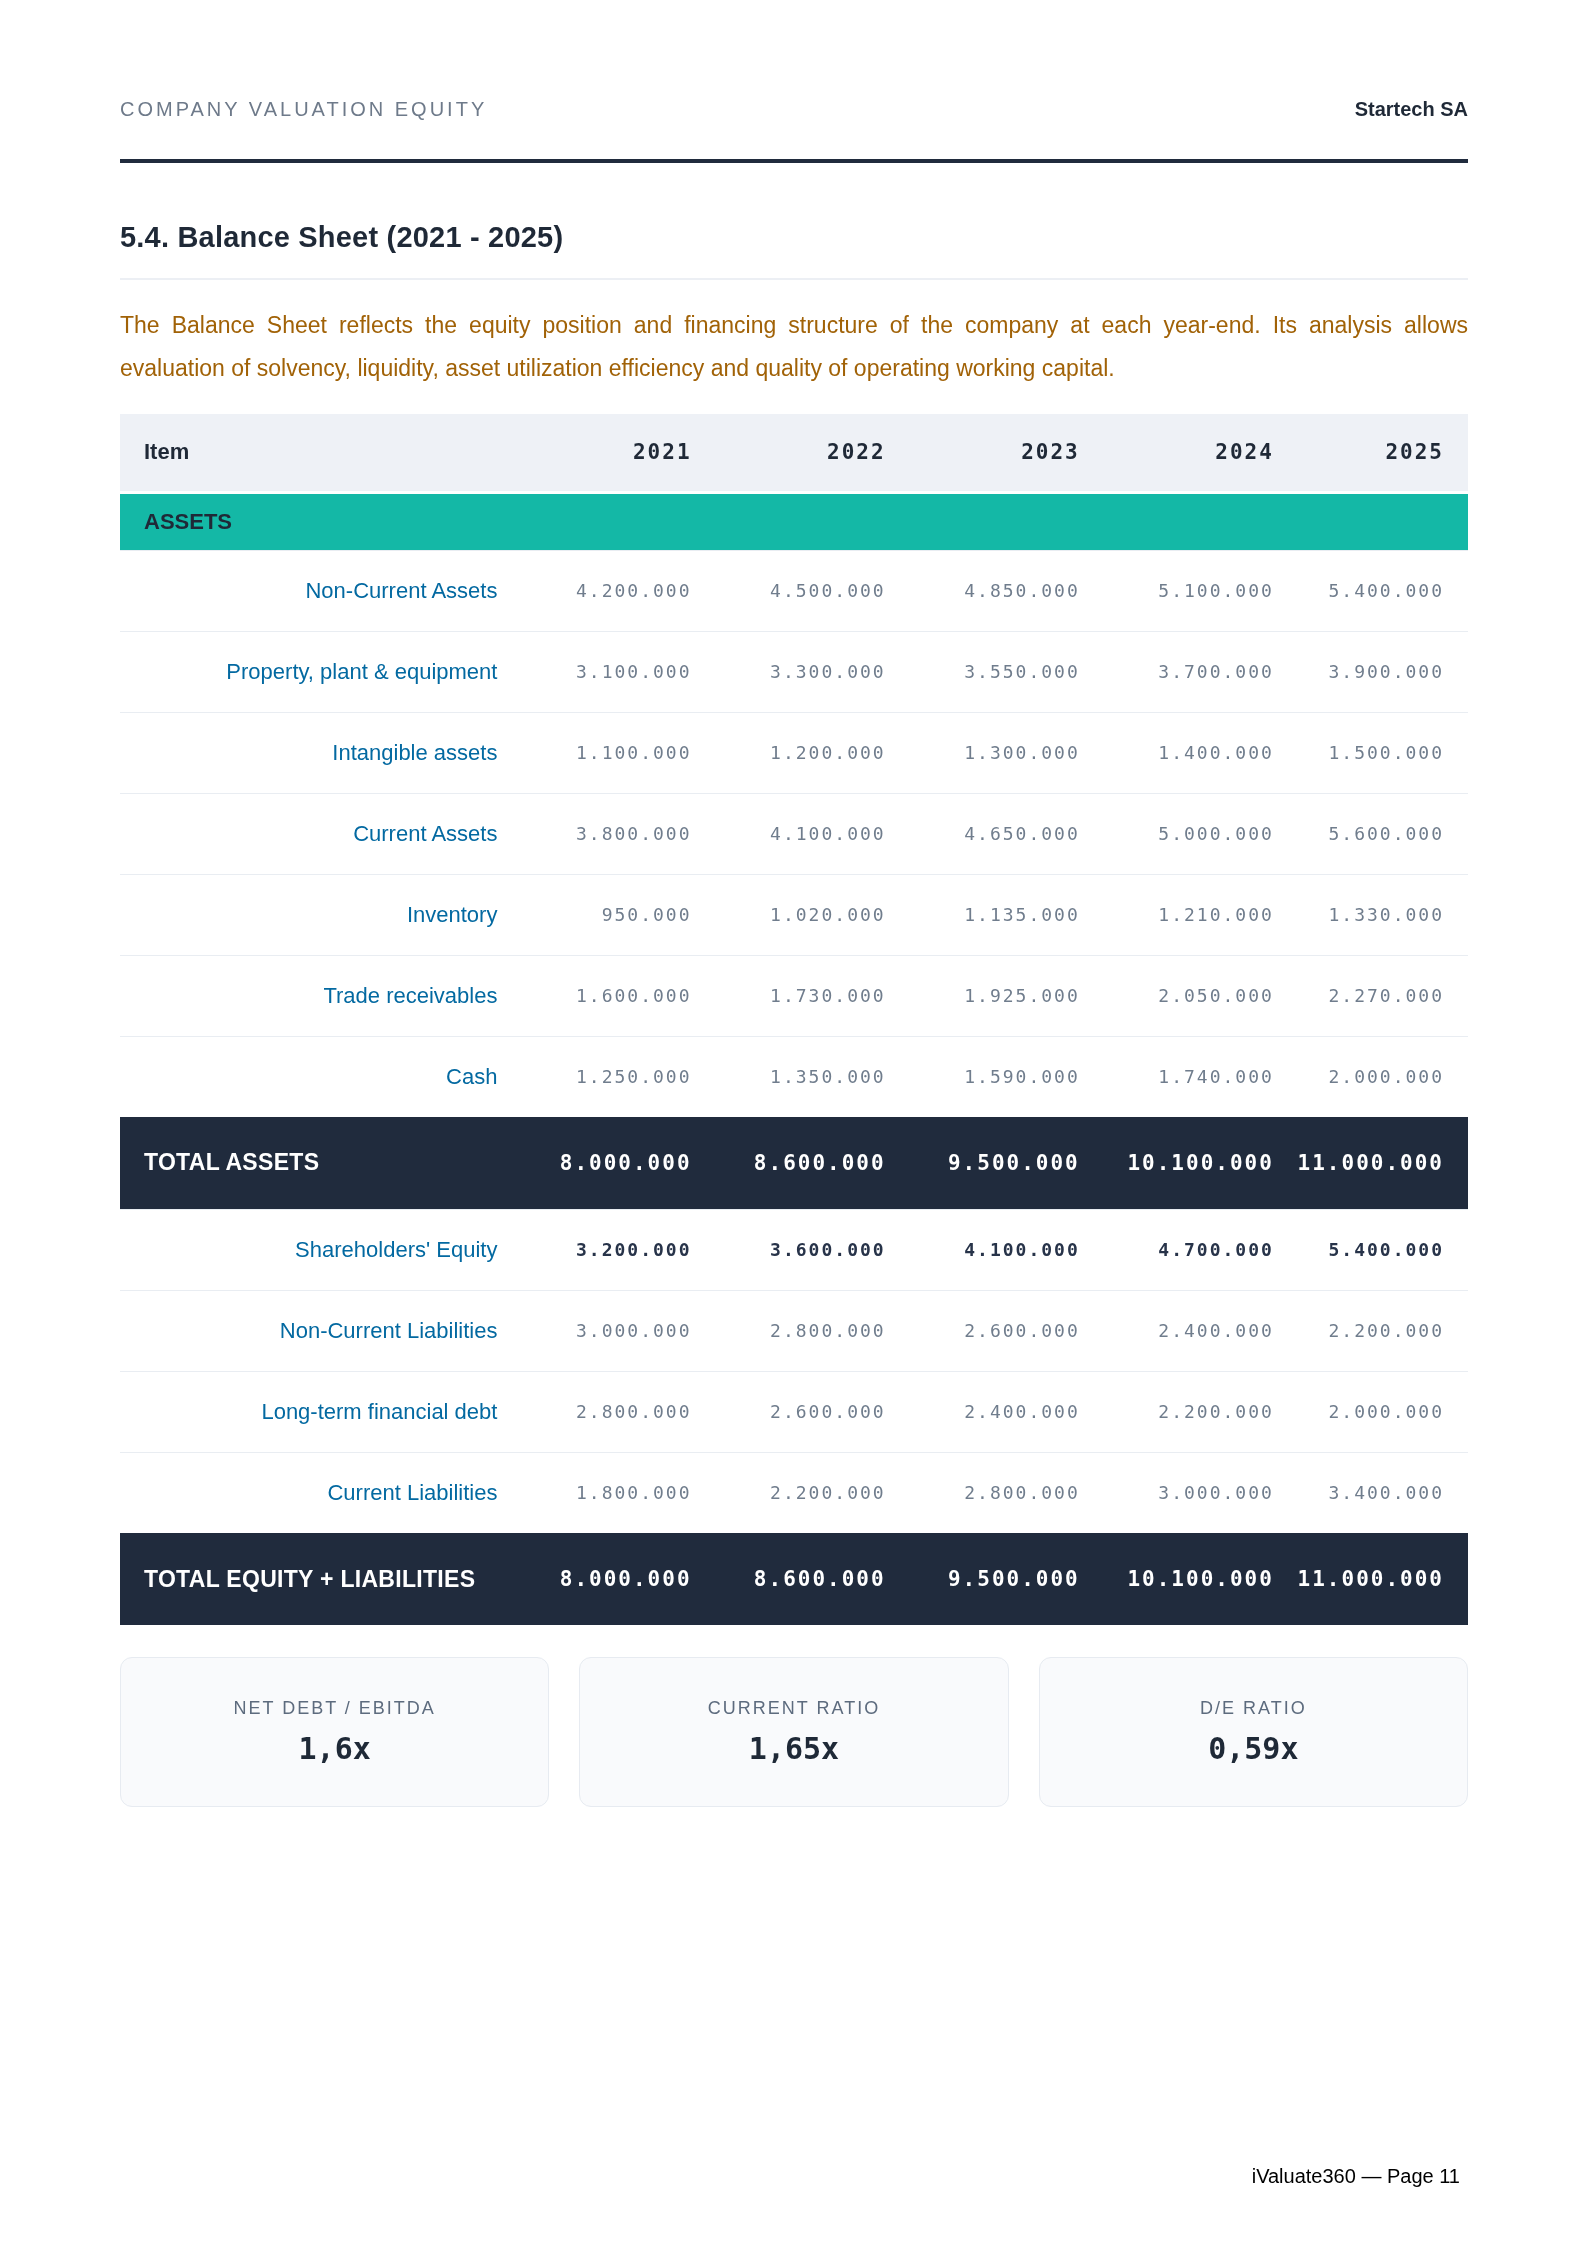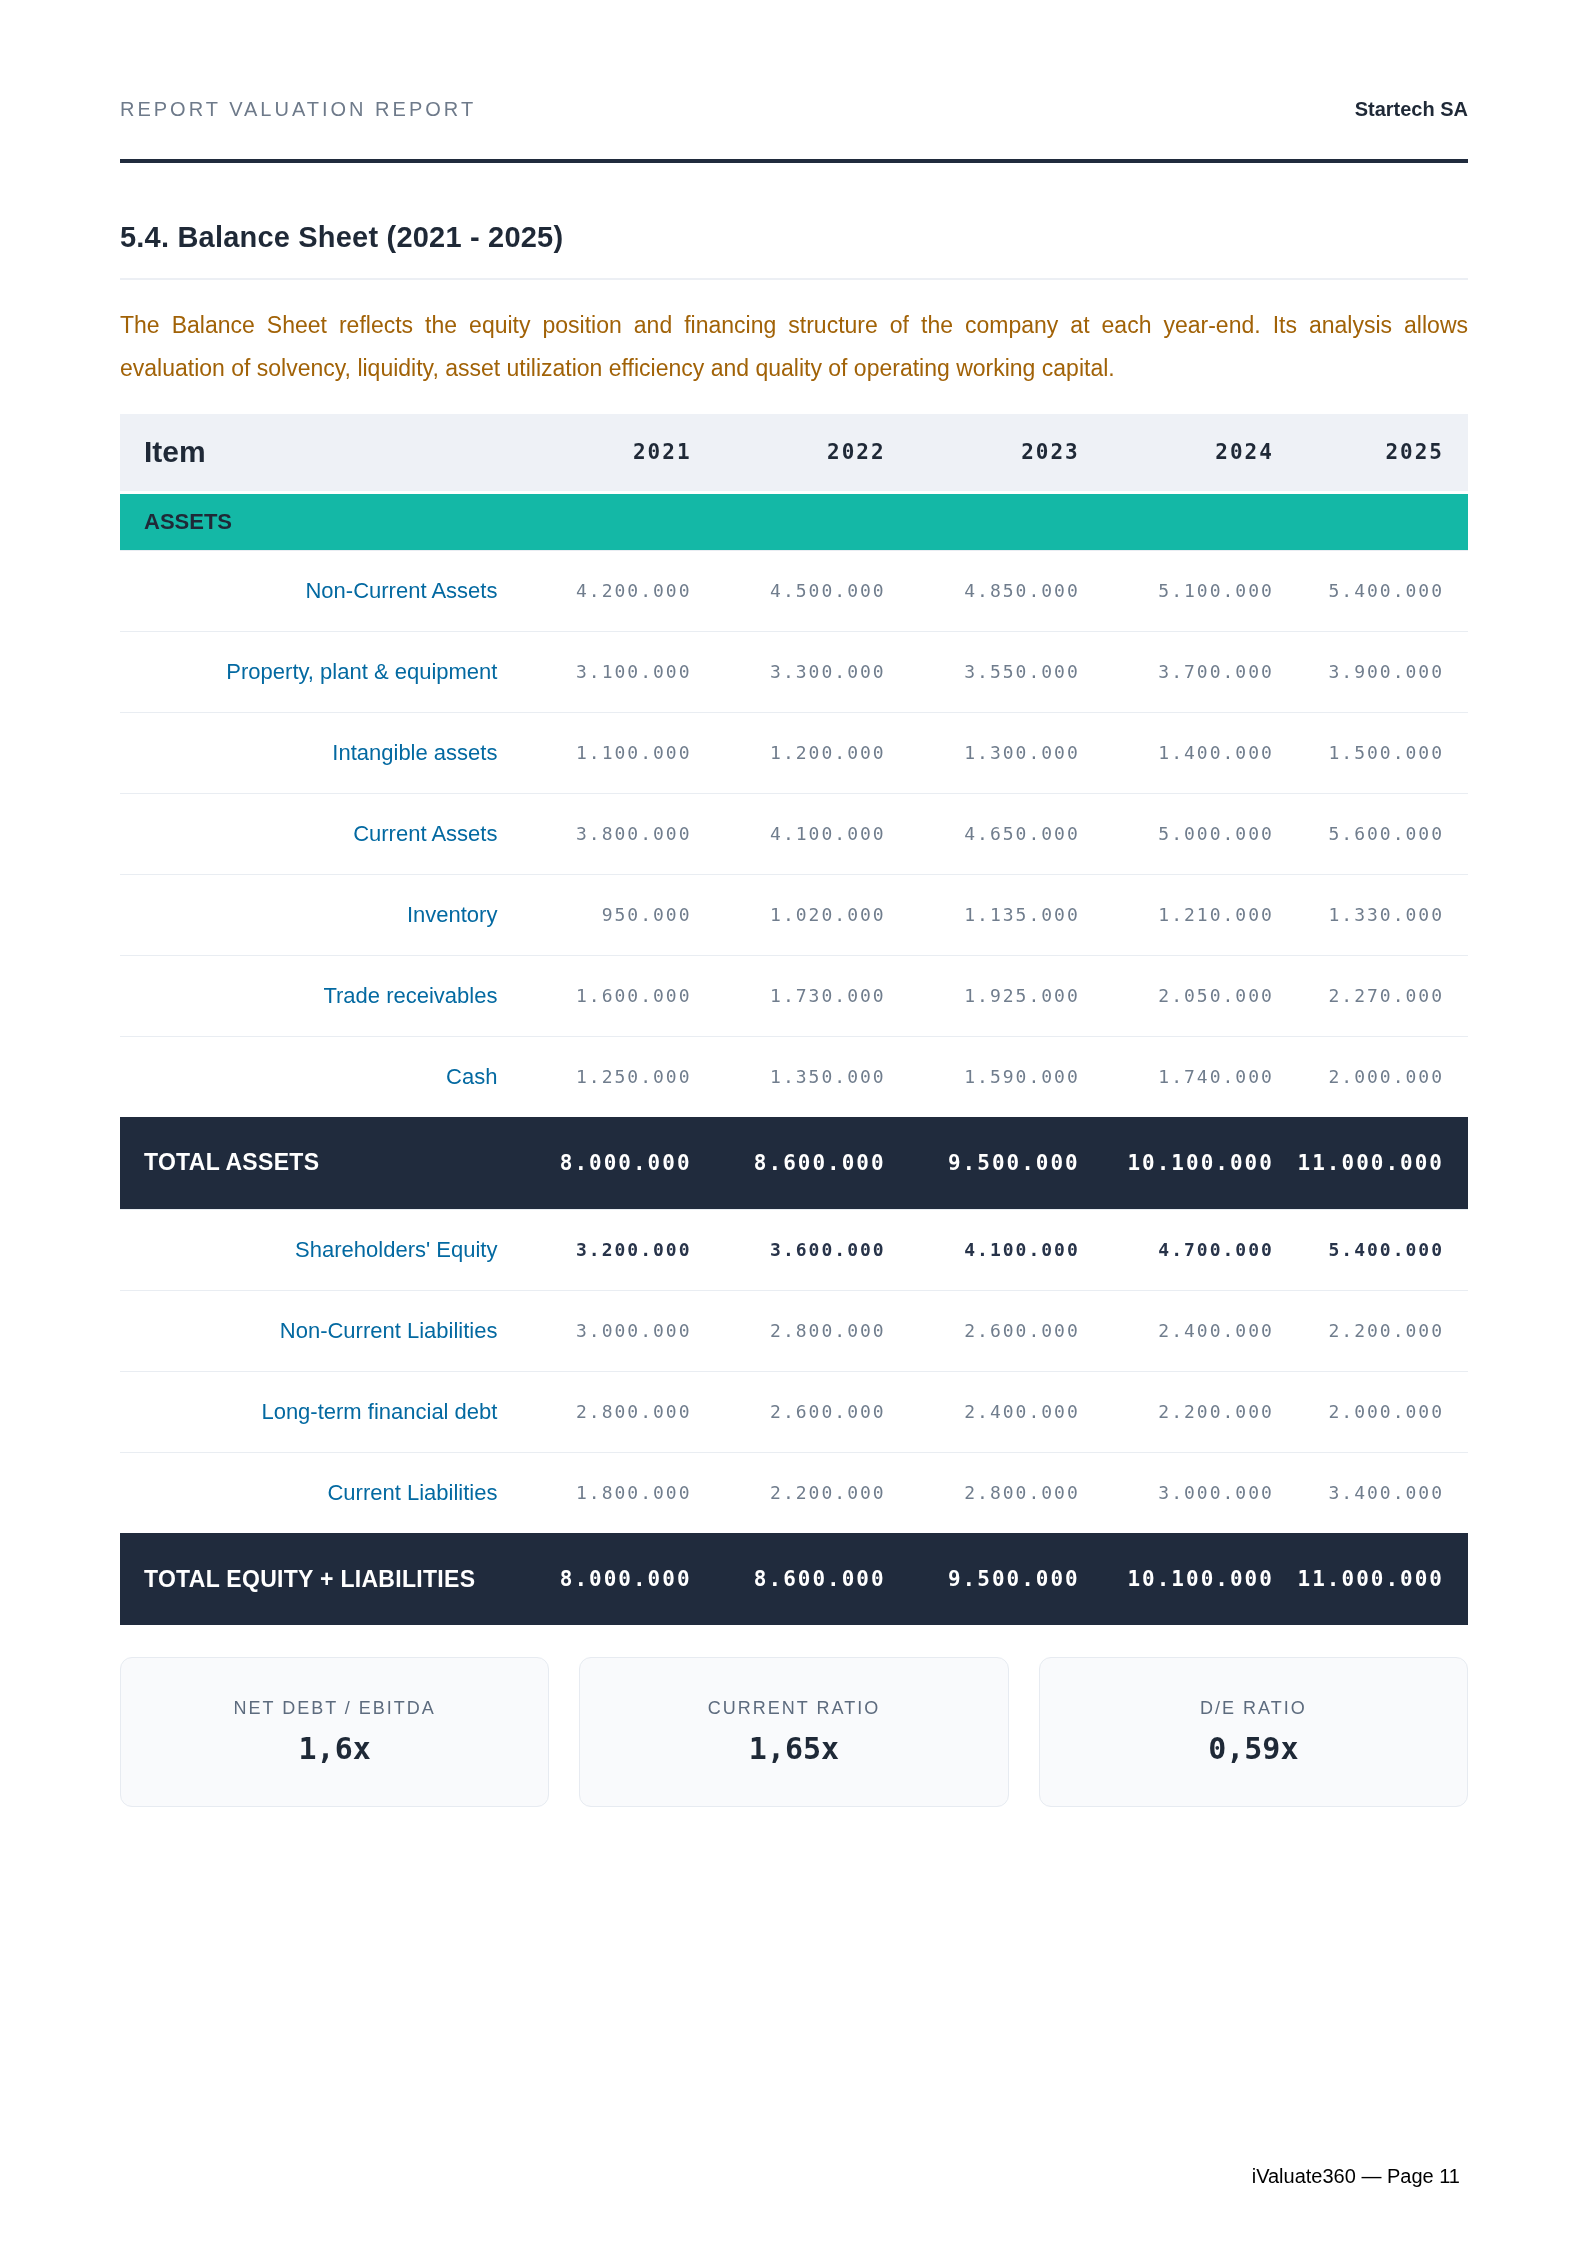--- a/index.html
+++ b/index.html
@@ -74,21 +74,21 @@
 
   table.bs thead th {
     background: #eef1f6;
     height: 78px;
     border-bottom: 3px solid #ffffff;
     vertical-align: middle;
   }
   th.h-item {
     text-align: left;
     padding-left: 24px;
-    font-size: 30px;
+    font-size: 22px;
     font-weight: 700;
     color: #1f2937;
   }
   th.h-year {
     text-align: right;
     font-family: "DejaVu Sans Mono", monospace;
     font-size: 21px;
     font-weight: 700;
     letter-spacing: 2px;
     color: #1f2937;
@@ -180,21 +180,21 @@
     font-size: 20px;
     color: #000000;
   }
 </style>
 </head>
 <body>
 
 <div class="page">
 
   <div class="doc-header">
-    <span class="meta">REPORT VALUATION REPORT</span>
+    <span class="meta">COMPANY VALUATION EQUITY</span>
     <span class="company">Startech SA</span>
   </div>
   <div class="rule"></div>
 
   <h1 class="title">5.4. Balance Sheet (2021 - 2025)</h1>
   <div class="title-underline"></div>
 
   <p class="intro">The Balance Sheet reflects the equity position and financing structure of the company at each year-end. Its analysis allows evaluation of solvency, liquidity, asset utilization efficiency and quality of operating working capital.</p>
 
   <table class="bs">

